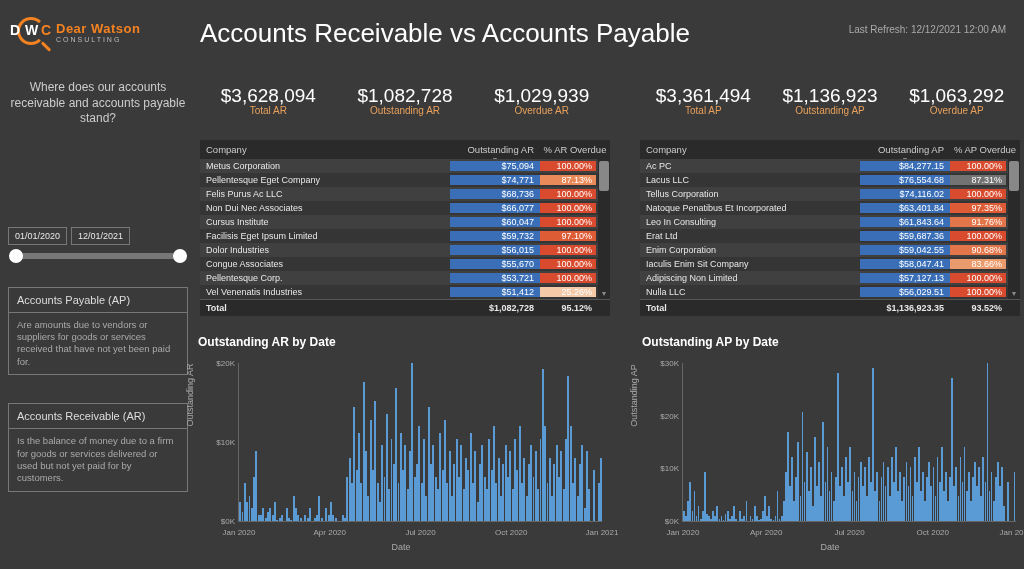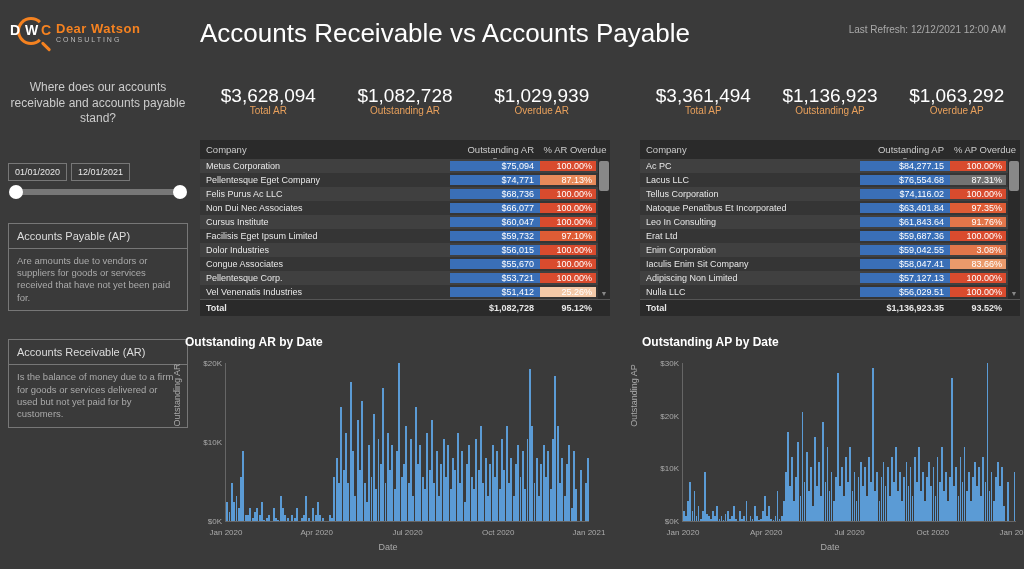--- a/index.html
+++ b/index.html
@@ -26,21 +26,21 @@
   .logo-text .main { color:#f58220; font-weight:700; font-size:13px; letter-spacing:0.5px; }
   .logo-text .sub { color:#bbb; font-size:7px; letter-spacing:2px; margin-top:1px; }
 
   .title { position:absolute; left:200px; top:18px; font-size:26px; font-weight:400; color:#fff; }
   .refresh { position:absolute; right:18px; top:24px; font-size:10px; color:#aaa; }
 
   
   .sidebar { position:absolute; left:8px; top:80px; width:180px; }
   .question { font-size:12px; color:#ccc; text-align:center; line-height:1.3; }
 
-  .slider-wrap { margin-top:36px; }
+  .slider-wrap { margin-top:100px; }
   .slider-labels { display:flex; gap:4px; margin-bottom:8px; }
   .slider-labels span { border:1px solid #777; padding:3px 6px; font-size:9px; background:#3a3a3a; }
   .slider { height:6px; background:#777; border-radius:3px; position:relative; margin:0 8px; }
   .slider-thumb { position:absolute; width:14px; height:14px; background:#fff; border-radius:50%; top:-4px; }
   .slider-thumb.l { left:-7px; } .slider-thumb.r { right:-7px; }
 
   .infobox { border:1px solid #777; margin-top:28px; padding:0; }
   .infobox-title { padding:6px 8px; font-size:11px; border-bottom:1px solid #777; color:#ddd; }
   .infobox-body { padding:6px 8px; font-size:9.5px; color:#aaa; line-height:1.3; }
 
@@ -72,21 +72,21 @@
   .scroll-thumb { position:absolute; right:1px; top:2px; width:10px; height:30px; background:#888; border-radius:2px; }
   .scroll-arrow { position:absolute; right:1px; width:10px; height:10px; color:#888; font-size:7px; text-align:center; line-height:10px;}
   .scroll-arrow.u{ top:0;} .scroll-arrow.d{ bottom:0;}
   .tbl-total { display:flex; font-size:9px; font-weight:700; padding:3px 0; border-top:1px solid #555; background:#2a2a2a;}
   .tbl-total .c1 { flex:1; padding-left:6px; }
   .tbl-total .c2 { width:90px; text-align:right; padding-right:6px; }
   .tbl-total .c3 { width:56px; text-align:right; padding-right:4px; margin-right:14px; }
 
   
   .chart-wrap { position:absolute; top:335px; }
-  .chart-wrap.ar { left:183px; width:410px; }
+  .chart-wrap.ar { left:196px; width:410px; }
   .chart-wrap.ap { left:640px; width:380px; }
   .chart-title { font-size:12px; font-weight:600; color:#fff; margin-bottom:6px; padding-left:2px; }
   .chart { position:relative; height:195px; }
   .chart-ylabel { position:absolute; left:-6px; top:50%; transform:rotate(-90deg) translateX(50%); transform-origin:left; font-size:9px; color:#aaa; white-space:nowrap; }
   .chart-plot { position:absolute; left:42px; right:4px; top:8px; bottom:28px; border-left:1px solid #666; border-bottom:1px solid #666; }
   .chart-ytick { position:absolute; left:-34px; font-size:8px; color:#aaa; width:30px; text-align:right; transform:translateY(-50%);}
   .chart-xtick { position:absolute; bottom:-16px; font-size:8px; color:#aaa; transform:translateX(-50%); white-space:nowrap;}
   .chart-xlabel { position:absolute; bottom:-2px; left:50%; transform:translateX(-50%); font-size:9px; color:#aaa;}
   .chart-bars { position:absolute; inset:0; display:flex; align-items:flex-end; }
   .bar { flex:1; background:#5b9bd5; margin:0 0.2px; }
@@ -270,21 +270,21 @@
         <div class="c3" style="background: rgb(226, 118, 74);">91.76%</div>
       </div>
       <div class="tbl-row">
         <div class="c1">Erat Ltd</div>
         <div class="c2">$59,687.36</div>
         <div class="c3" style="background: rgb(217, 75, 46);">100.00%</div>
       </div>
       <div class="tbl-row">
         <div class="c1">Enim Corporation</div>
         <div class="c2">$59,042.55</div>
-        <div class="c3" style="background: rgb(226, 118, 74);">3.08%</div>
+        <div class="c3" style="background: rgb(226, 118, 74);">90.68%</div>
       </div>
       <div class="tbl-row">
         <div class="c1">Iaculis Enim Sit Company</div>
         <div class="c2">$58,047.41</div>
         <div class="c3" style="background: rgb(235, 154, 107);">83.66%</div>
       </div>
       <div class="tbl-row">
         <div class="c1">Adipiscing Non Limited</div>
         <div class="c2">$57,127.13</div>
         <div class="c3" style="background: rgb(217, 75, 46);">100.00%</div>

